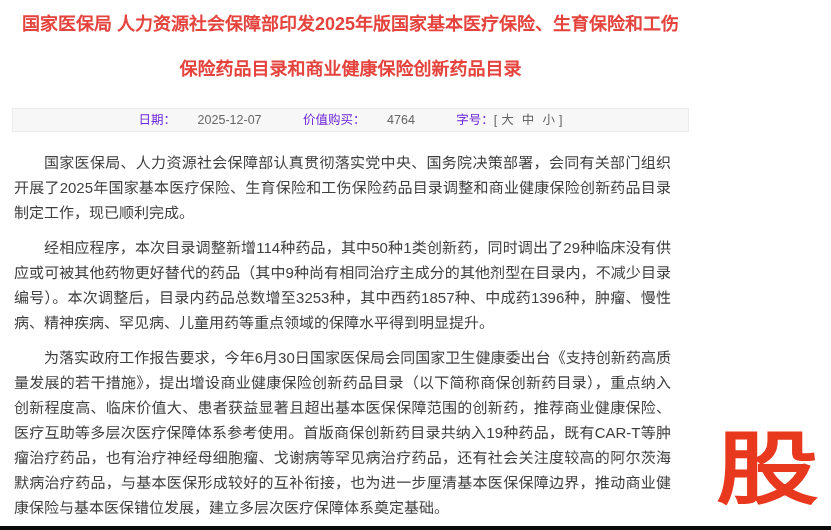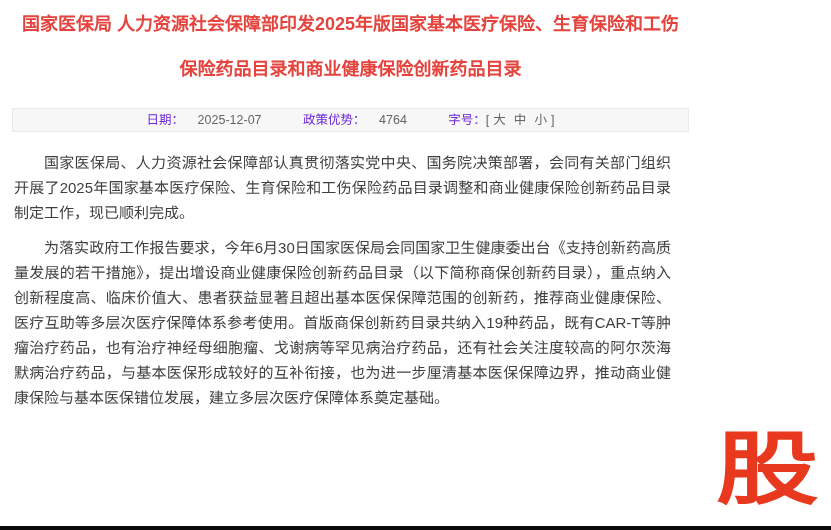--- a/index.html
+++ b/index.html
@@ -30,21 +30,21 @@
     line-height: 22px;
     background: #f7f7f7;
     border: 1px solid #ebebeb;
     text-align: center;
     font-size: 12.5px;
     color: #666666;
     white-space: nowrap;
   }
   .meta-group { display: inline-block; margin: 0 19px; }
   .meta-label { color: #6d28d9; }
-  .meta-value { color: #666666; margin-left: 10px; }
+  .meta-value { color: #666666; margin-left: 18px; }
   .fs-btn {
     display: inline-block;
     margin: 0 4px;
     cursor: pointer;
     color: #666666;
   }
   .fs-bracket { color: #666666; }
 
   .content {
     margin: 18px 14px 0 14px;
@@ -89,30 +89,31 @@
 <div class="page">
 
   <h1 class="title">国家医保局 人力资源社会保障部印发2025年版国家基本医疗保险、生育保险和工伤保险药品目录和商业健康保险创新药品目录</h1>
 
   <div class="meta-bar">
     <span class="meta-group">
       <span class="meta-label">日期：</span>
       <span class="meta-value">2025-12-07</span>
     </span>
     <span class="meta-group">
-      <span class="meta-label">政策优势：</span>
+      <span class="meta-label">价值购买：</span>
       <span class="meta-value">4764</span>
     </span>
     <span class="meta-group">
       <span class="meta-label">字号：</span><span class="fs-bracket">[</span><span class="fs-btn">大</span><span class="fs-btn">中</span><span class="fs-btn">小</span><span class="fs-bracket">]</span>
     </span>
   </div>
 
   <div class="content">
     <p>国家医保局、人力资源社会保障部认真贯彻落实党中央、国务院决策部署，会同有关部门组织开展了2025年国家基本医疗保险、生育保险和工伤保险药品目录调整和商业健康保险创新药品目录制定工作，现已顺利完成。</p>
+    <p>经相应程序，本次目录调整新增114种药品，其中50种1类创新药，同时调出了29种临床没有供应或可被其他药物更好替代的药品（其中9种尚有相同治疗主成分的其他剂型在目录内，不减少目录编号）。本次调整后，目录内药品总数增至3253种，其中西药1857种、中成药1396种，肿瘤、慢性病、精神疾病、罕见病、儿童用药等重点领域的保障水平得到明显提升。</p>
     <p>为落实政府工作报告要求，今年6月30日国家医保局会同国家卫生健康委出台《支持创新药高质量发展的若干措施》，提出增设商业健康保险创新药品目录（以下简称商保创新药目录），重点纳入创新程度高、临床价值大、患者获益显著且超出基本医保保障范围的创新药，推荐商业健康保险、医疗互助等多层次医疗保障体系参考使用。首版商保创新药目录共纳入19种药品，既有CAR-T等肿瘤治疗药品，也有治疗神经母细胞瘤、戈谢病等罕见病治疗药品，还有社会关注度较高的阿尔茨海默病治疗药品，与基本医保形成较好的互补衔接，也为进一步厘清基本医保保障边界，推动商业健康保险与基本医保错位发展，建立多层次医疗保障体系奠定基础。</p>
   </div>
 
   <div class="watermark">股</div>
 
   <div class="bottom-strip"></div>
 
 </div>
 
 </body></html>

